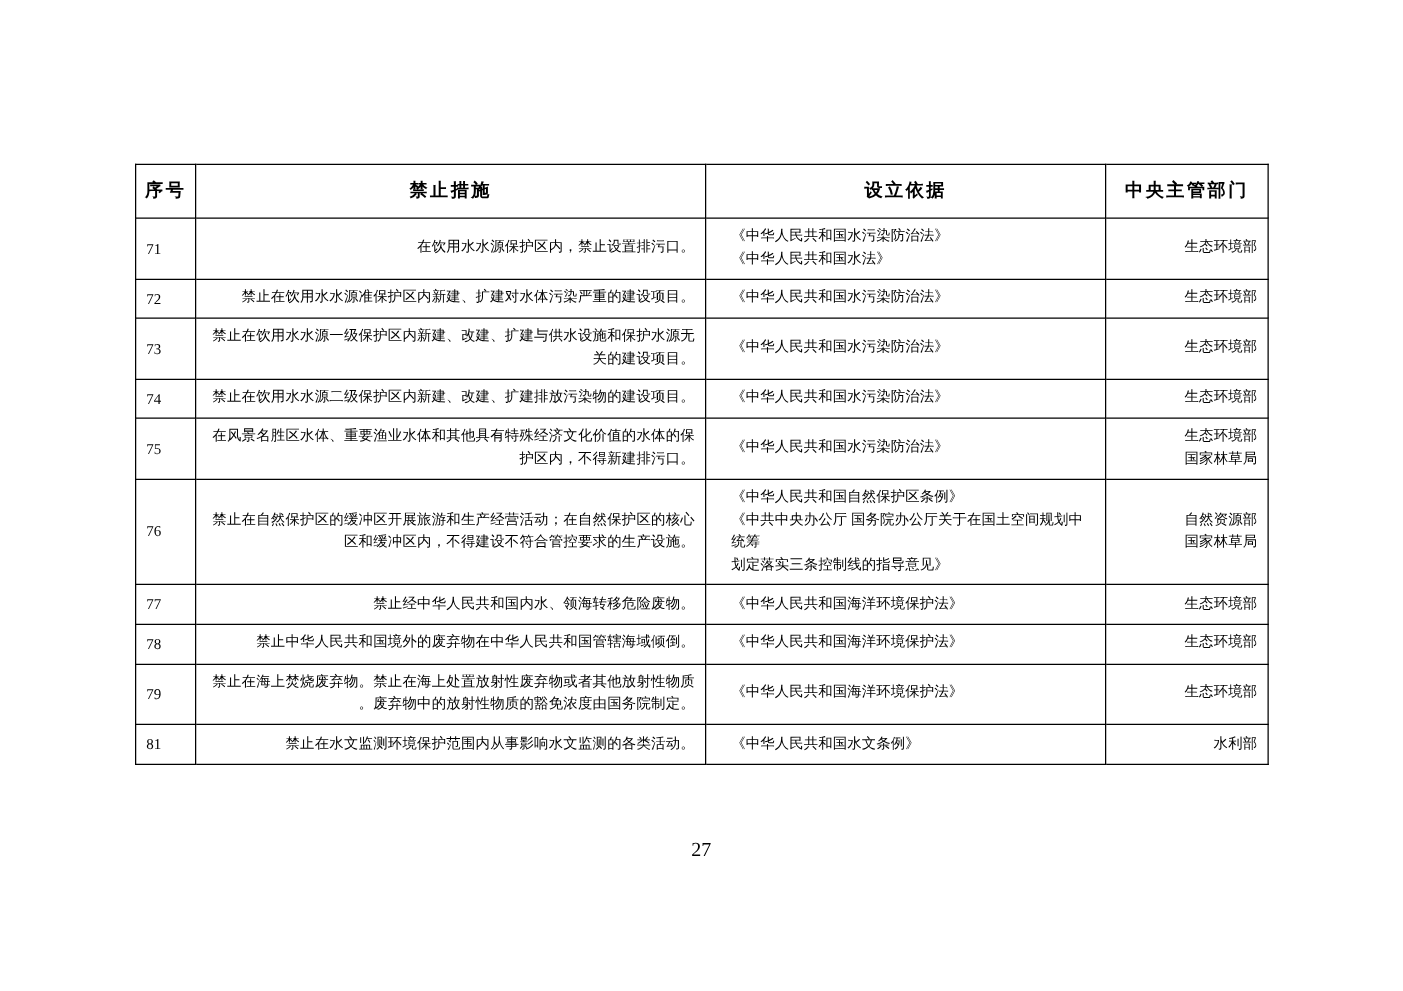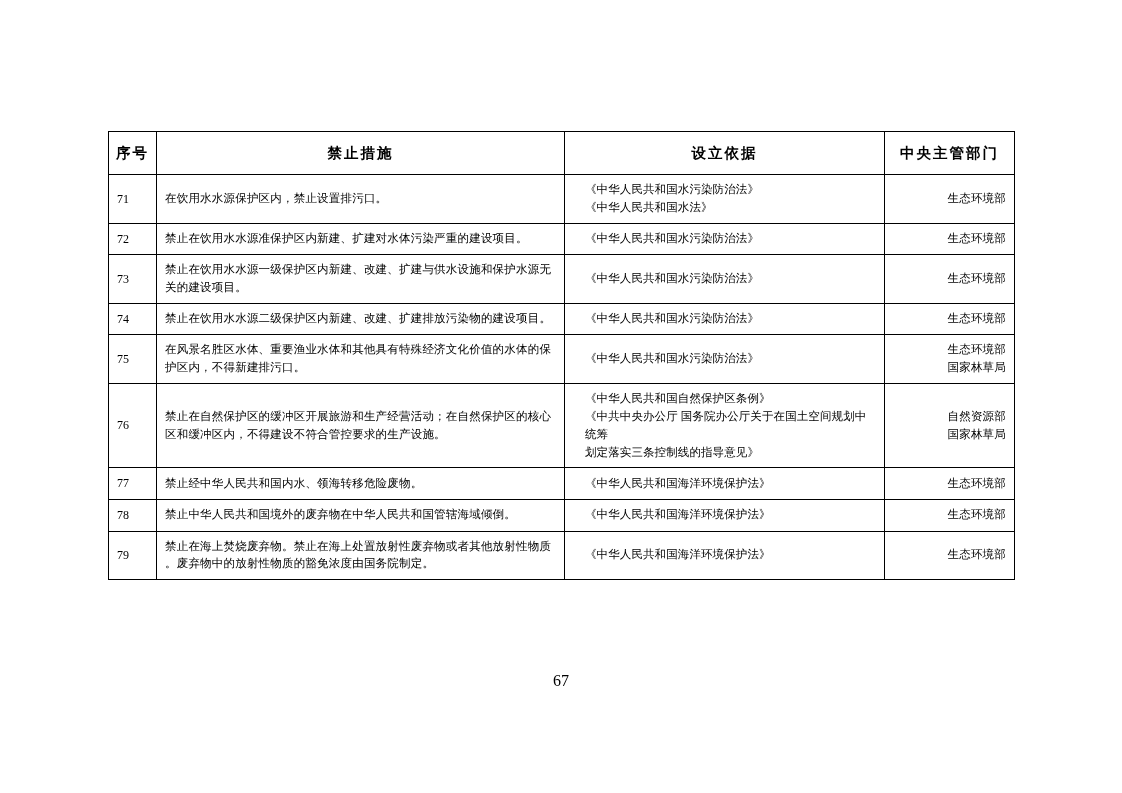--- a/index.html
+++ b/index.html
@@ -49,21 +49,21 @@
   col.c-no    { width: 48px; }
   col.c-meas  { width: 408px; }
   col.c-basis { width: 320px; }
   col.c-dept  { width: 130px; }
 
   td.no {
     text-align: left;
     font-size: 12px;
   }
   td.meas {
-    text-align: left;
+    text-align: right;
     letter-spacing: 0.2px;
   }
   td.basis {
     text-align: left;
     letter-spacing: 0.1px;
     padding-left: 20px;
   }
   td.dept {
     text-align: right;
     letter-spacing: 0.2px;
@@ -210,17 +210,29 @@
             <span class="line">禁止在海上焚烧废弃物。禁止在海上处置放射性废弃物或者其他放射性物质</span>
             <span class="line">。废弃物中的放射性物质的豁免浓度由国务院制定。</span>
           </td>
           <td class="basis">
             <span class="line">《中华人民共和国海洋环境保护法》</span>
           </td>
           <td class="dept">
             <span class="line">生态环境部</span>
           </td>
         </tr>
+        <tr>
+          <td class="no">81</td>
+          <td class="meas">
+            <span class="line">禁止在水文监测环境保护范围内从事影响水文监测的各类活动。</span>
+          </td>
+          <td class="basis">
+            <span class="line">《中华人民共和国水文条例》</span>
+          </td>
+          <td class="dept">
+            <span class="line">水利部</span>
+          </td>
+        </tr>
       </tbody>
   </table>
 
-  <div class="page-number">67</div>
+  <div class="page-number">27</div>
 </div>
 
 </body></html>

